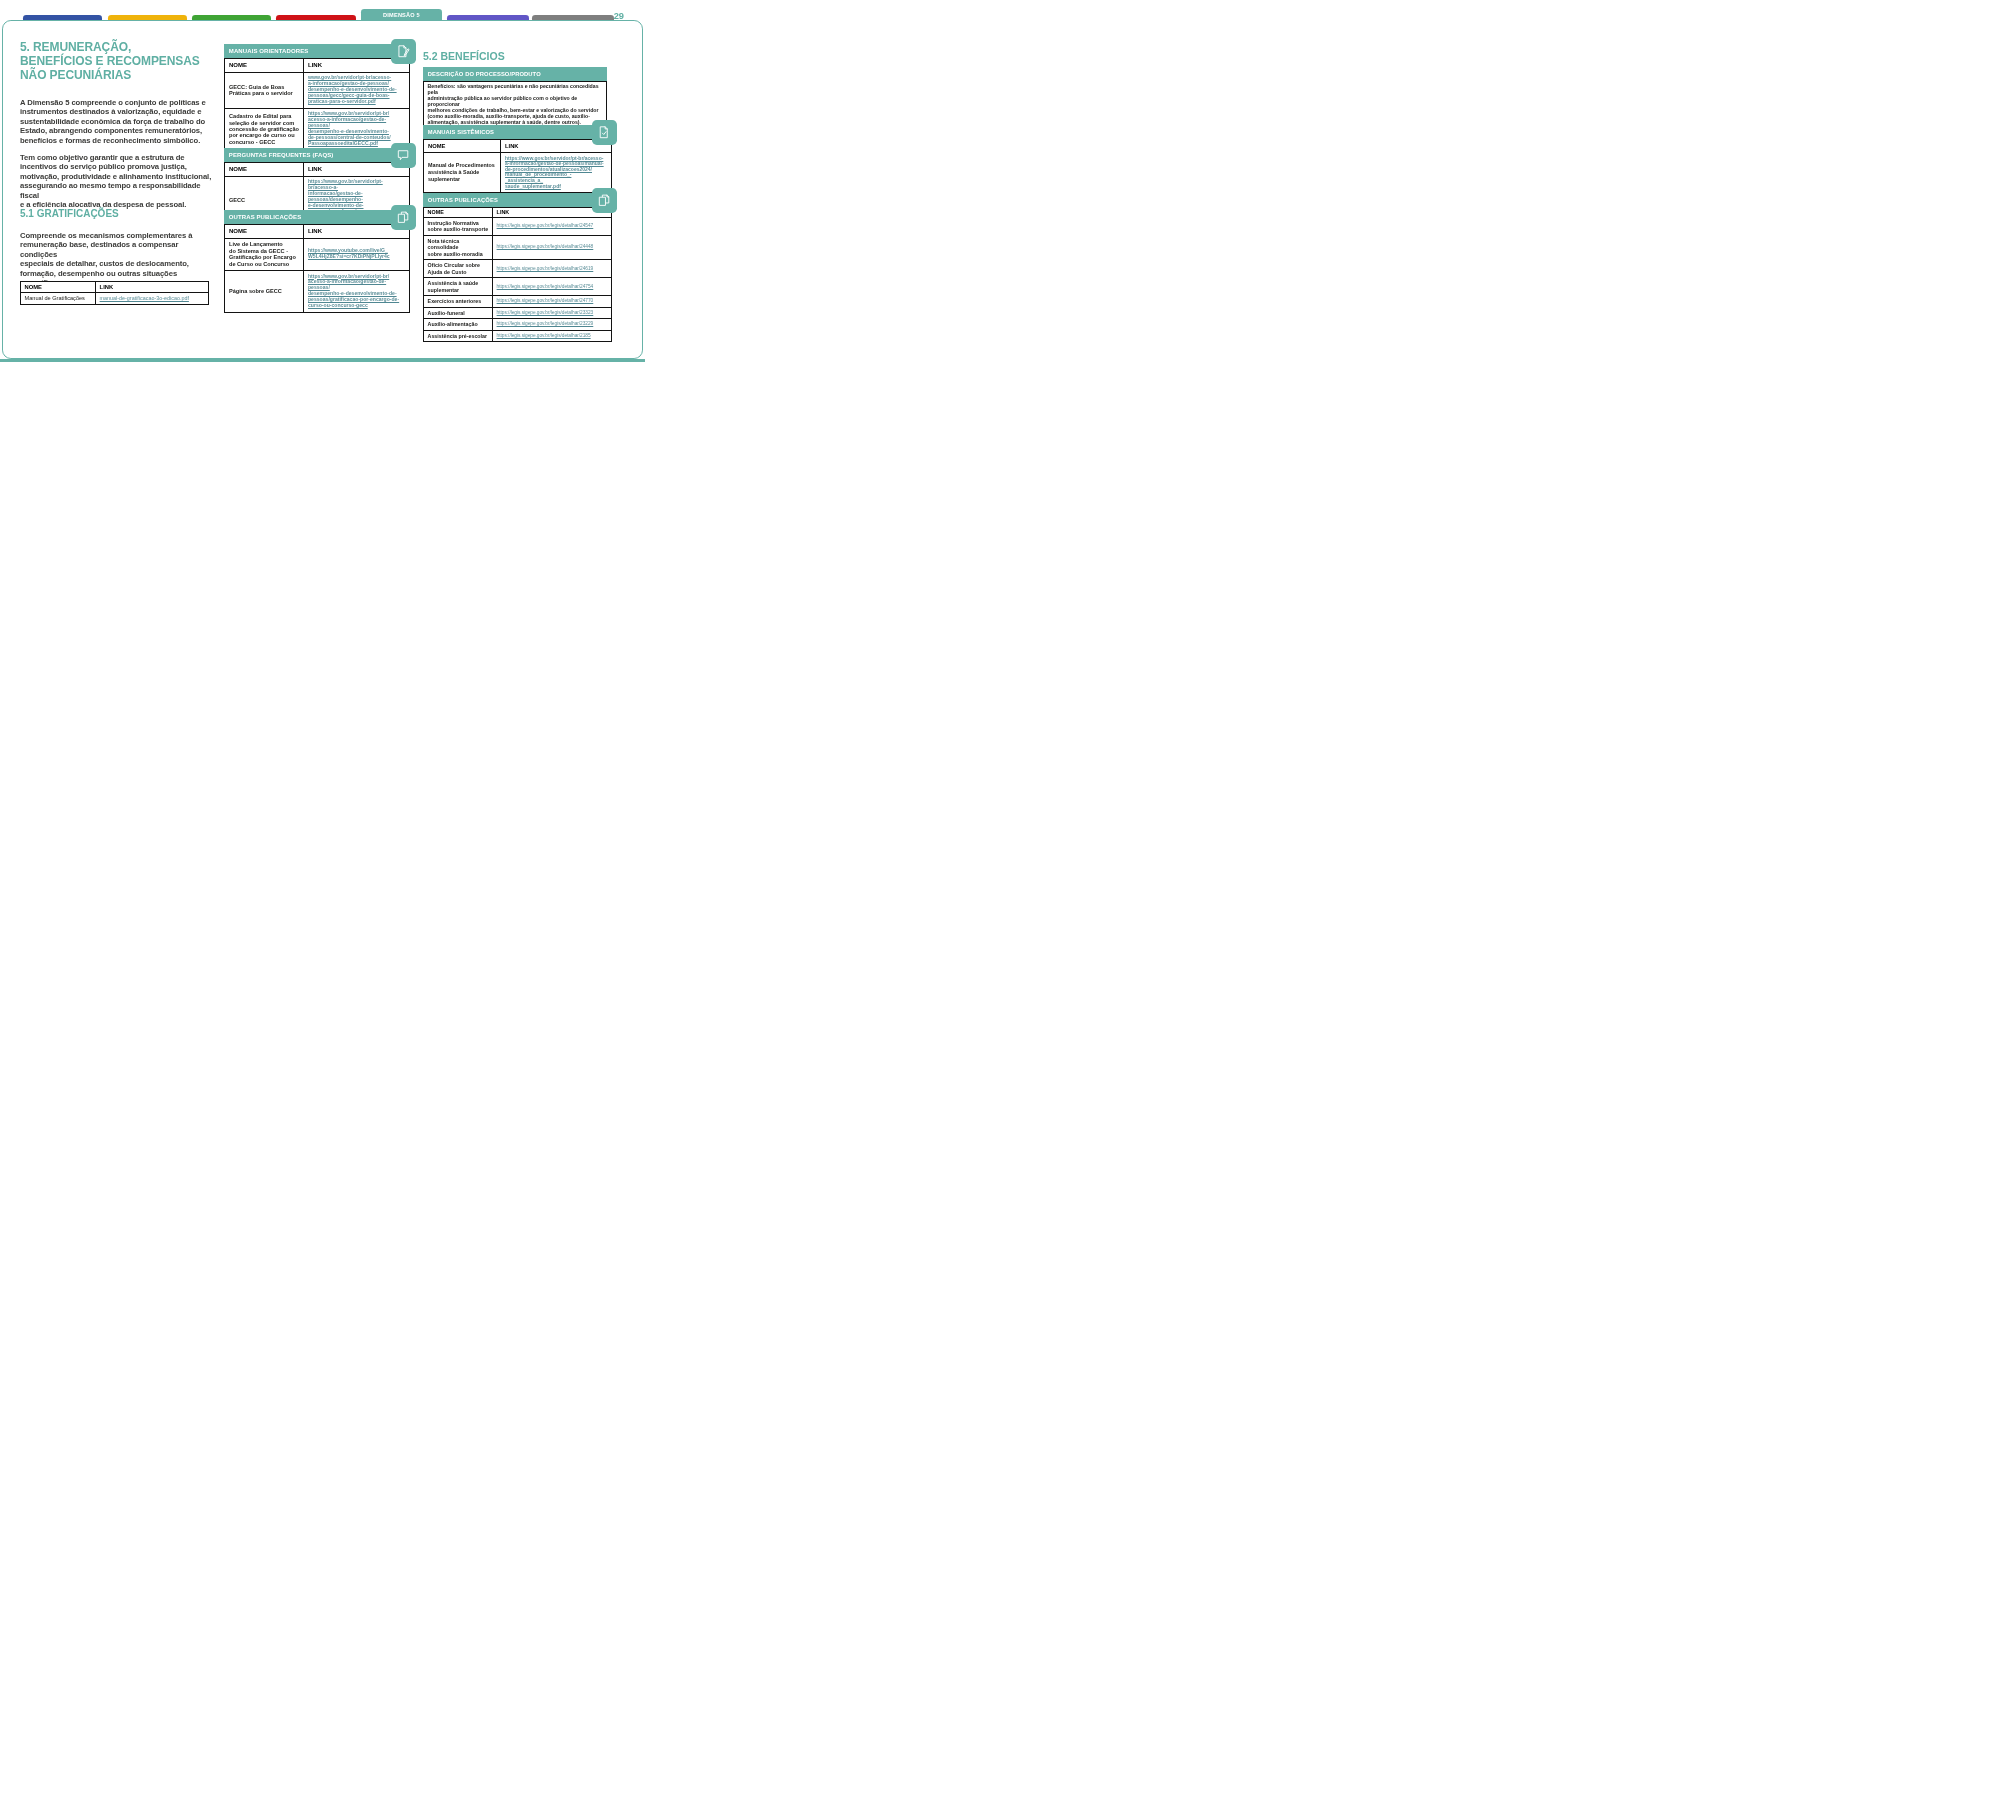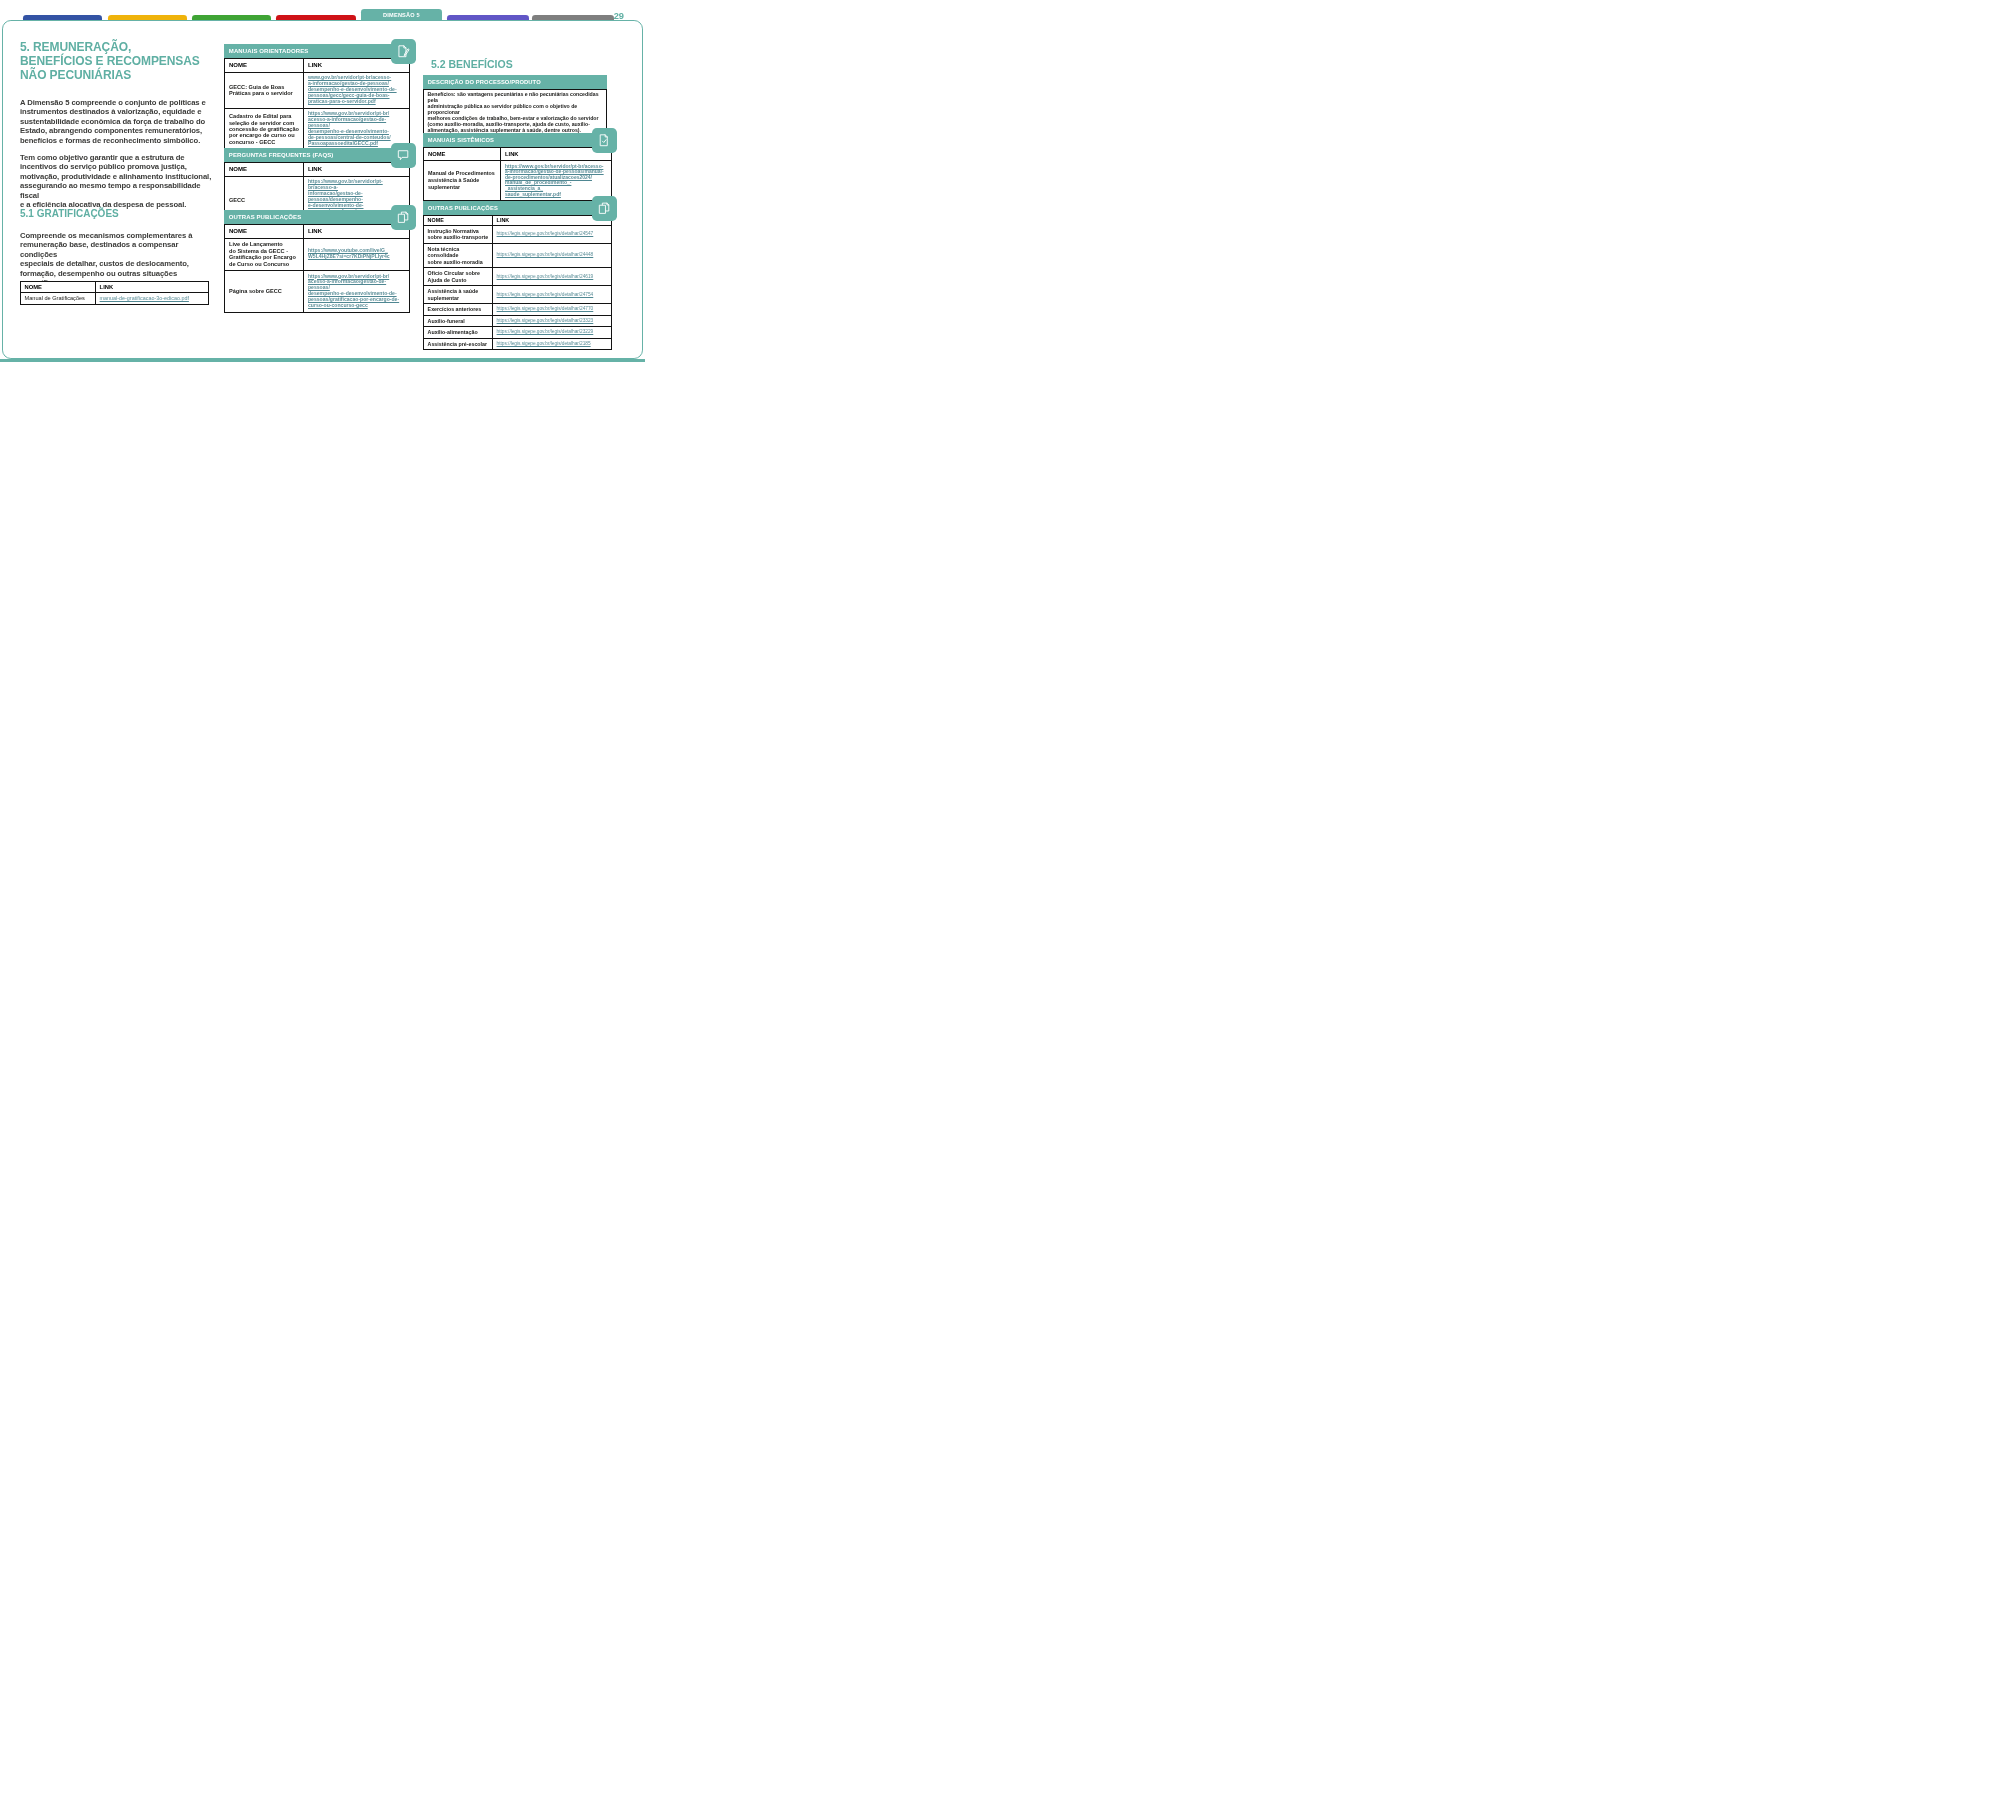--- a/index.html
+++ b/index.html
@@ -57,21 +57,21 @@
   .band { height:14px; background:#66B2A7; color:#fff; font-weight:700; font-size:6px;
           display:flex; align-items:center; padding:0 4.8px; letter-spacing:0.1px; width:168px; }
   .badge { position:absolute; width:25px; height:25px; border-radius:4.8px; background:#66B2A7;
            display:flex; align-items:center; justify-content:center; z-index:4; right:-5.6px; top:-5.2px; }
   .mid-tbl .hc { height:12.5px; font-size:6px; padding:0 4px; }
   .mid-tbl .hc.first, .mid-tbl .cn { width:79px; }
   .mid-tbl .cn { font-size:5.6px; line-height:6.4px; padding:2.8px 4px; }
   .mid-tbl .cl { font-size:5.1px; line-height:5.9px; padding:2.8px 4px; }
 
   
-  .col-right { position:absolute; left:423px; top:16px; width:189px; height:363px;padding-left:8px; }
+  .col-right { position:absolute; left:423px; top:8px; width:189px; height:363px; }
   .col-right .h2 { position:absolute; top:42px; font-size:10.5px; }
   .rblock { position:absolute; left:0; width:189px; }
   .rband { width:171px; height:13.7px; font-size:5.8px; }
   .desc-band { width:184px; height:13.7px; font-size:5.8px; }
   .desc-box { width:184px; border:0.8px solid #131313; padding:2.4px 3.6px; font-size:5.2px;
               line-height:5.9px; color:#1C1C1A; background:#fff; }
   .rbadge { right:-4.8px; top:-4.8px; }
   .ms-tbl .hc { height:12.5px; font-size:5.8px; padding:0 4px; }
   .ms-tbl .hc.first, .ms-tbl .cn { width:77px; }
   .ms-tbl .cn { font-size:5.4px; line-height:6.9px; padding:2.4px 4px; }

